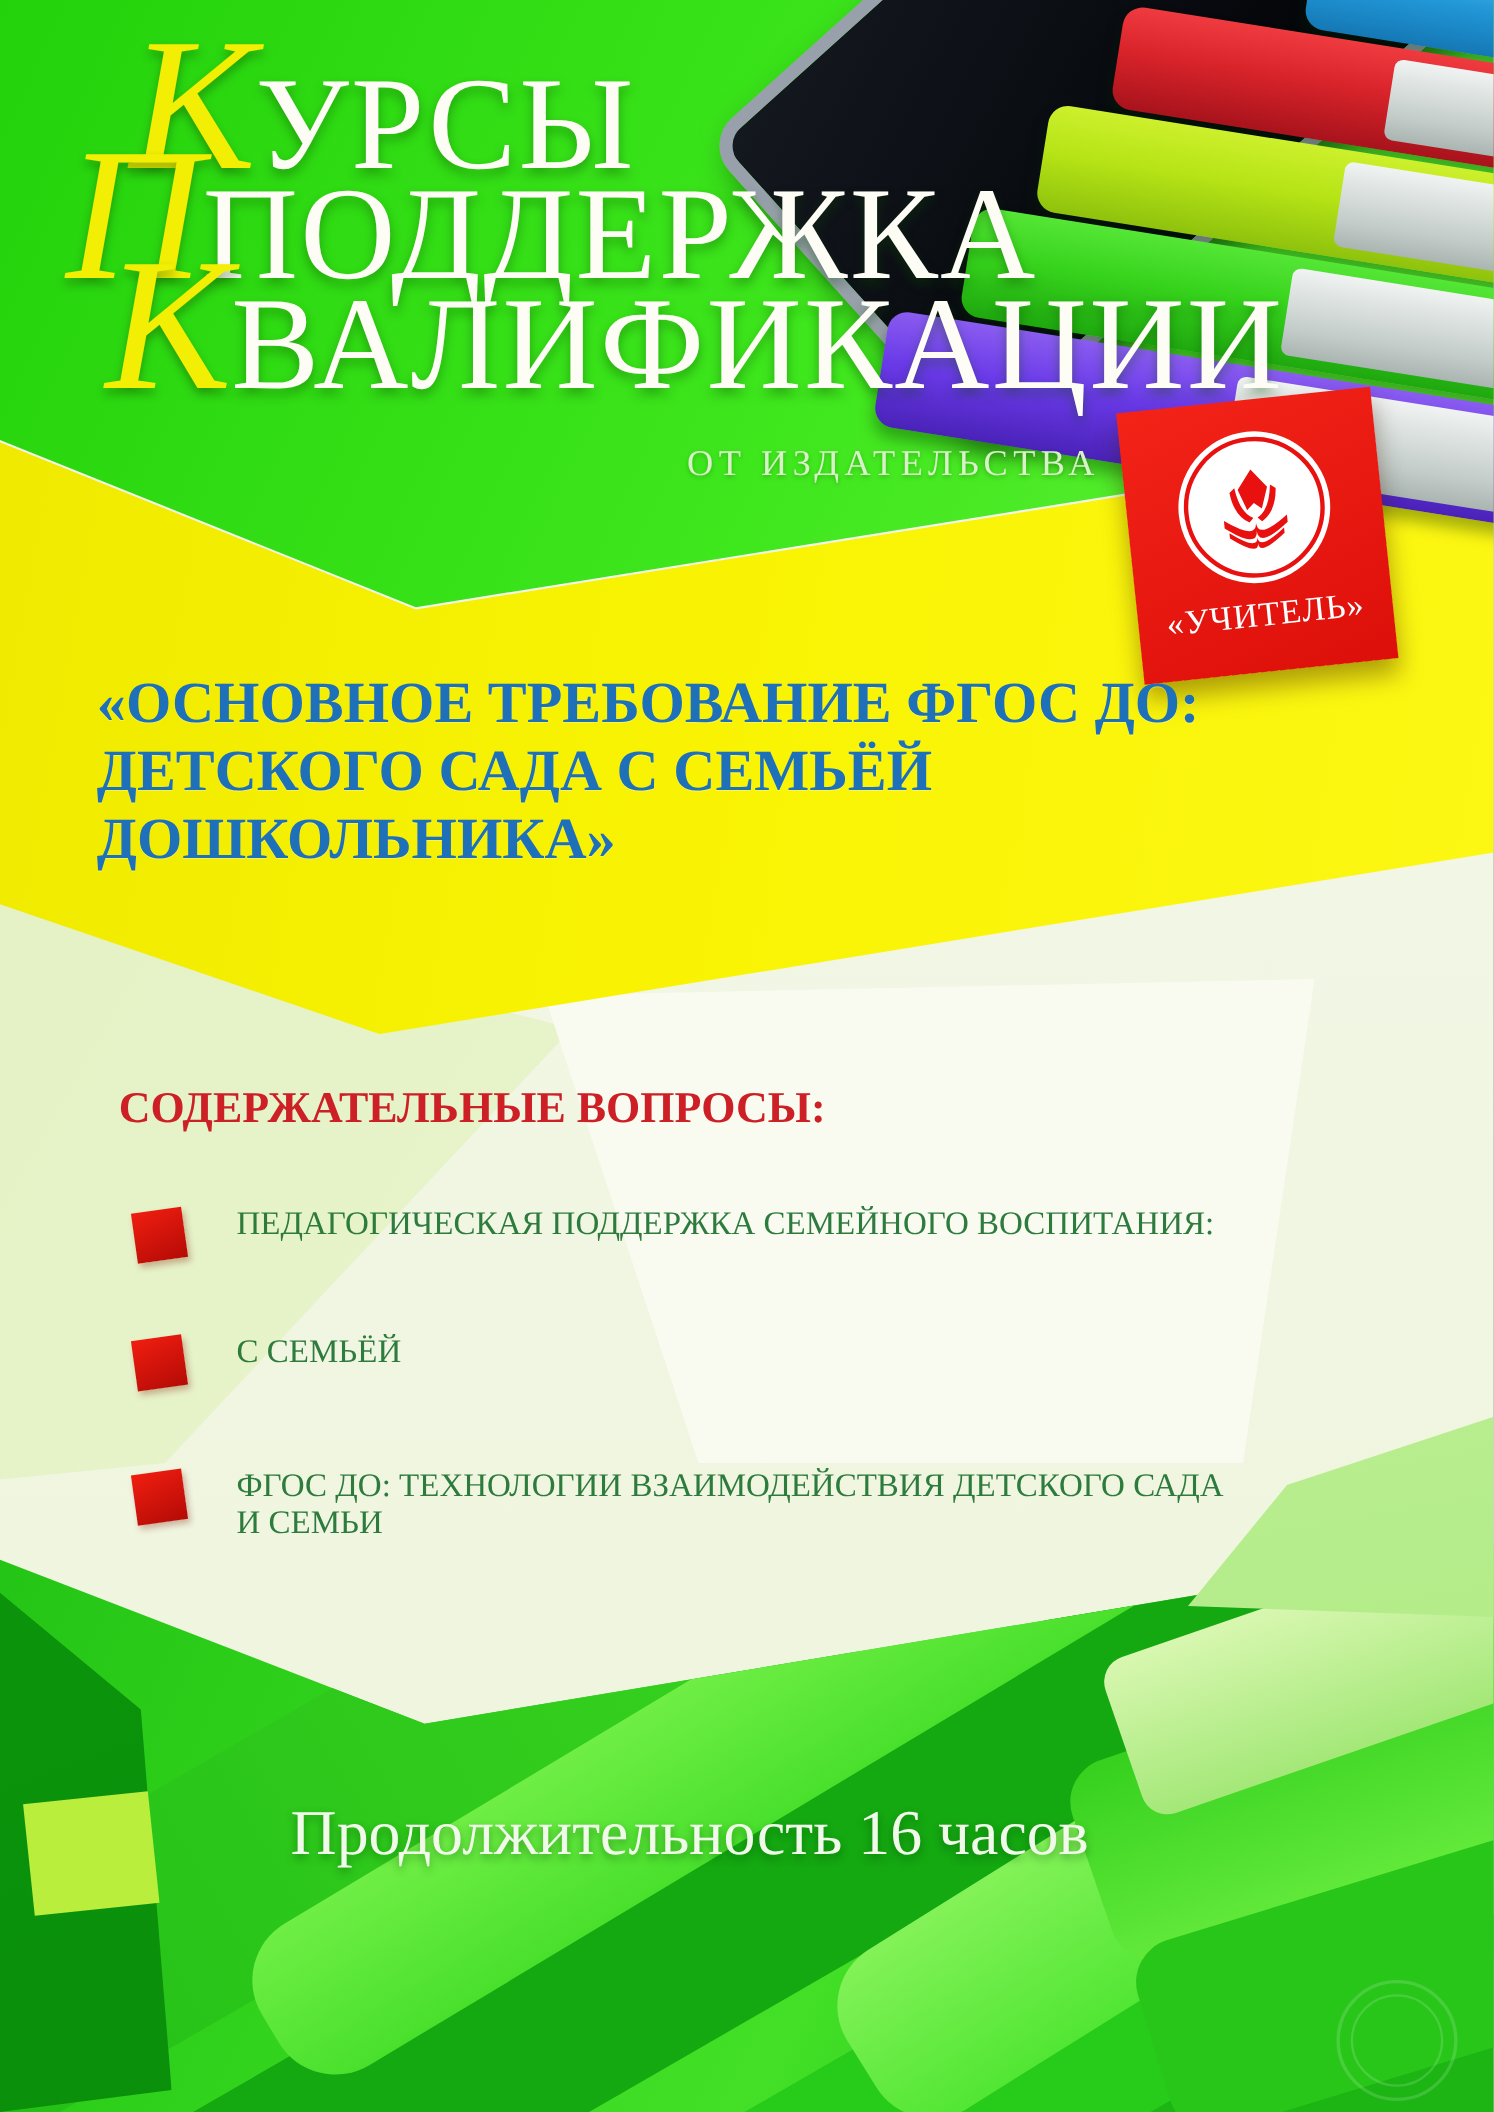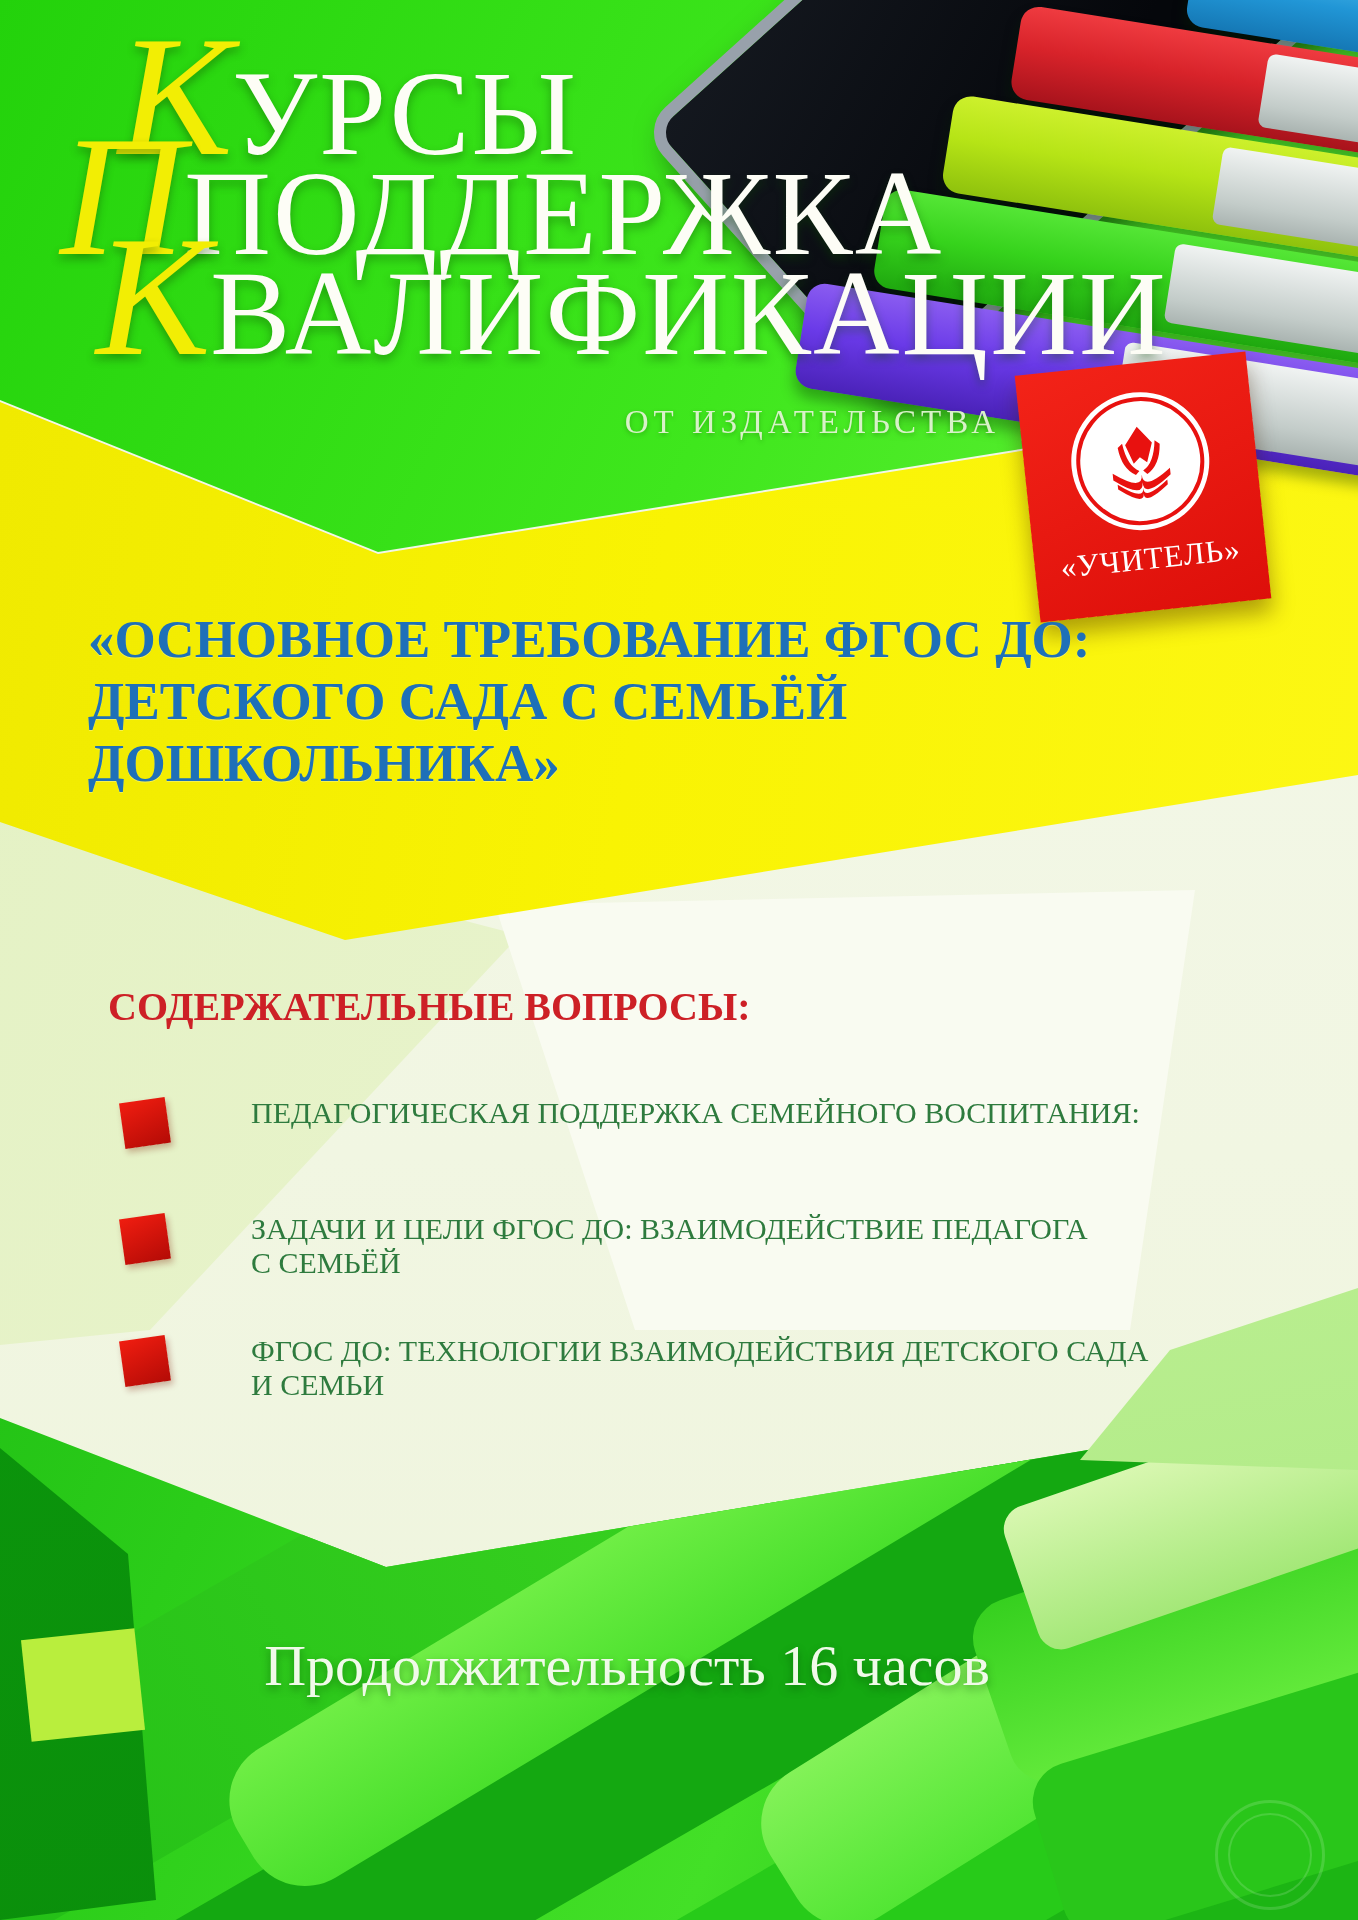--- a/index.html
+++ b/index.html
@@ -73,21 +73,21 @@
 
   
   .content-heading{position:absolute;left:108px;top:983px;font-weight:bold;
     font-size:40px;color:#cd2026;white-space:nowrap;}
   .bullet-item{position:absolute;left:122px;width:1140px;}
   .bullet-item .marker{position:absolute;left:0;top:4px;width:46px;height:46px;
     transform:rotate(-8deg);background:linear-gradient(160deg,#f козь0,#b40b06);
     background:linear-gradient(160deg,#f01d10,#b40b06);
     box-shadow:2px 4px 6px rgba(120,20,0,.3);}
   .bullet-item .btext{margin-left:93px;font-size:30px;line-height:34px;color:#2e7b3e;}
-  .bullet-item .btext div{white-space:nowrap;margin-left:36px;}
+  .bullet-item .btext div{white-space:nowrap;}
   .bi1{top:1096px;} .bi2{top:1212px;} .bi3{top:1334px;}
 
   
   .bottom-section{background:linear-gradient(115deg,#13ad10,#2bcd19 40%,#43e027 70%,#1db114);
     clip-path:polygon(0px 1418px,386px 1567px,1358px 1405px,1358px 1920px,0px 1920px);}
   .stripe{position:absolute;border-radius:60px;}
   .st1{left:-260px;top:1500px;width:1300px;height:210px;transform:rotate(-30deg);
        background:linear-gradient(90deg,#20bd15,#3fd723);}
   .st2{left:-100px;top:1660px;width:1500px;height:180px;transform:rotate(-30deg);background:#14a811;}
   .st3{left:160px;top:1460px;width:1200px;height:150px;transform:rotate(-31deg);
@@ -184,21 +184,20 @@
 
   <div class="bullet-item bi1">
     <div class="marker"></div>
     <div class="btext">
       <div>ПЕДАГОГИЧЕСКАЯ ПОДДЕРЖКА СЕМЕЙНОГО ВОСПИТАНИЯ:</div>
     </div>
   </div>
   <div class="bullet-item bi2">
     <div class="marker"></div>
     <div class="btext">
-      <div>ЗАДАЧИ И ЦЕЛИ ФГОС ДО: ВЗАИМОДЕЙСТВИЕ ПЕДАГОГА</div>
       <div>С СЕМЬЁЙ</div>
     </div>
   </div>
   <div class="bullet-item bi3">
     <div class="marker"></div>
     <div class="btext">
       <div>ФГОС ДО: ТЕХНОЛОГИИ ВЗАИМОДЕЙСТВИЯ ДЕТСКОГО САДА</div>
       <div>И СЕМЬИ</div>
     </div>
   </div>

